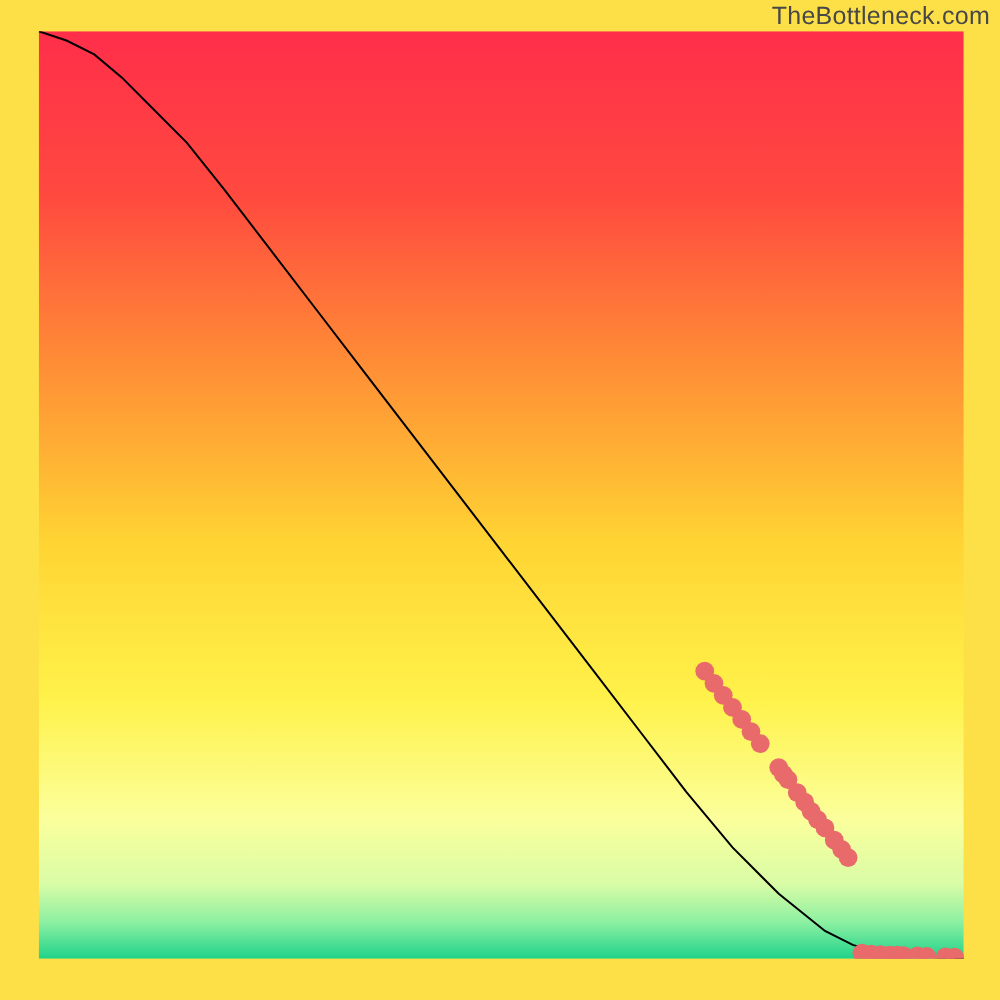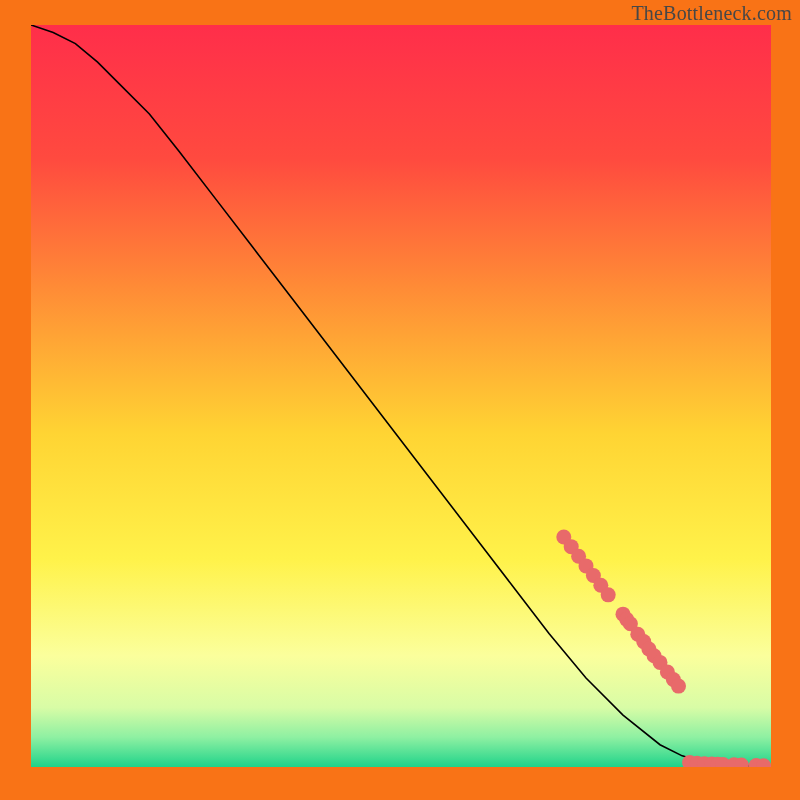--- a/index.html
+++ b/index.html
@@ -8,22 +8,21 @@
     width: 800px;
     height: 800px;
     overflow: hidden;
     background: #000;
     font-family: Arial, Helvetica, sans-serif;
   }
   .frame {
     position: relative;
     width: 800px;
     height: 800px;
-    background: #f97316;
-    font-family: Liberation Serif, serif;
+    background: #fde047;
   }
   .watermark {
     position: absolute;
     top: 2px;
     right: 8px;
     color: #474747;
     font-size: 20px;
     font-weight: 500;
     letter-spacing: 0.2px;
     user-select: none;

